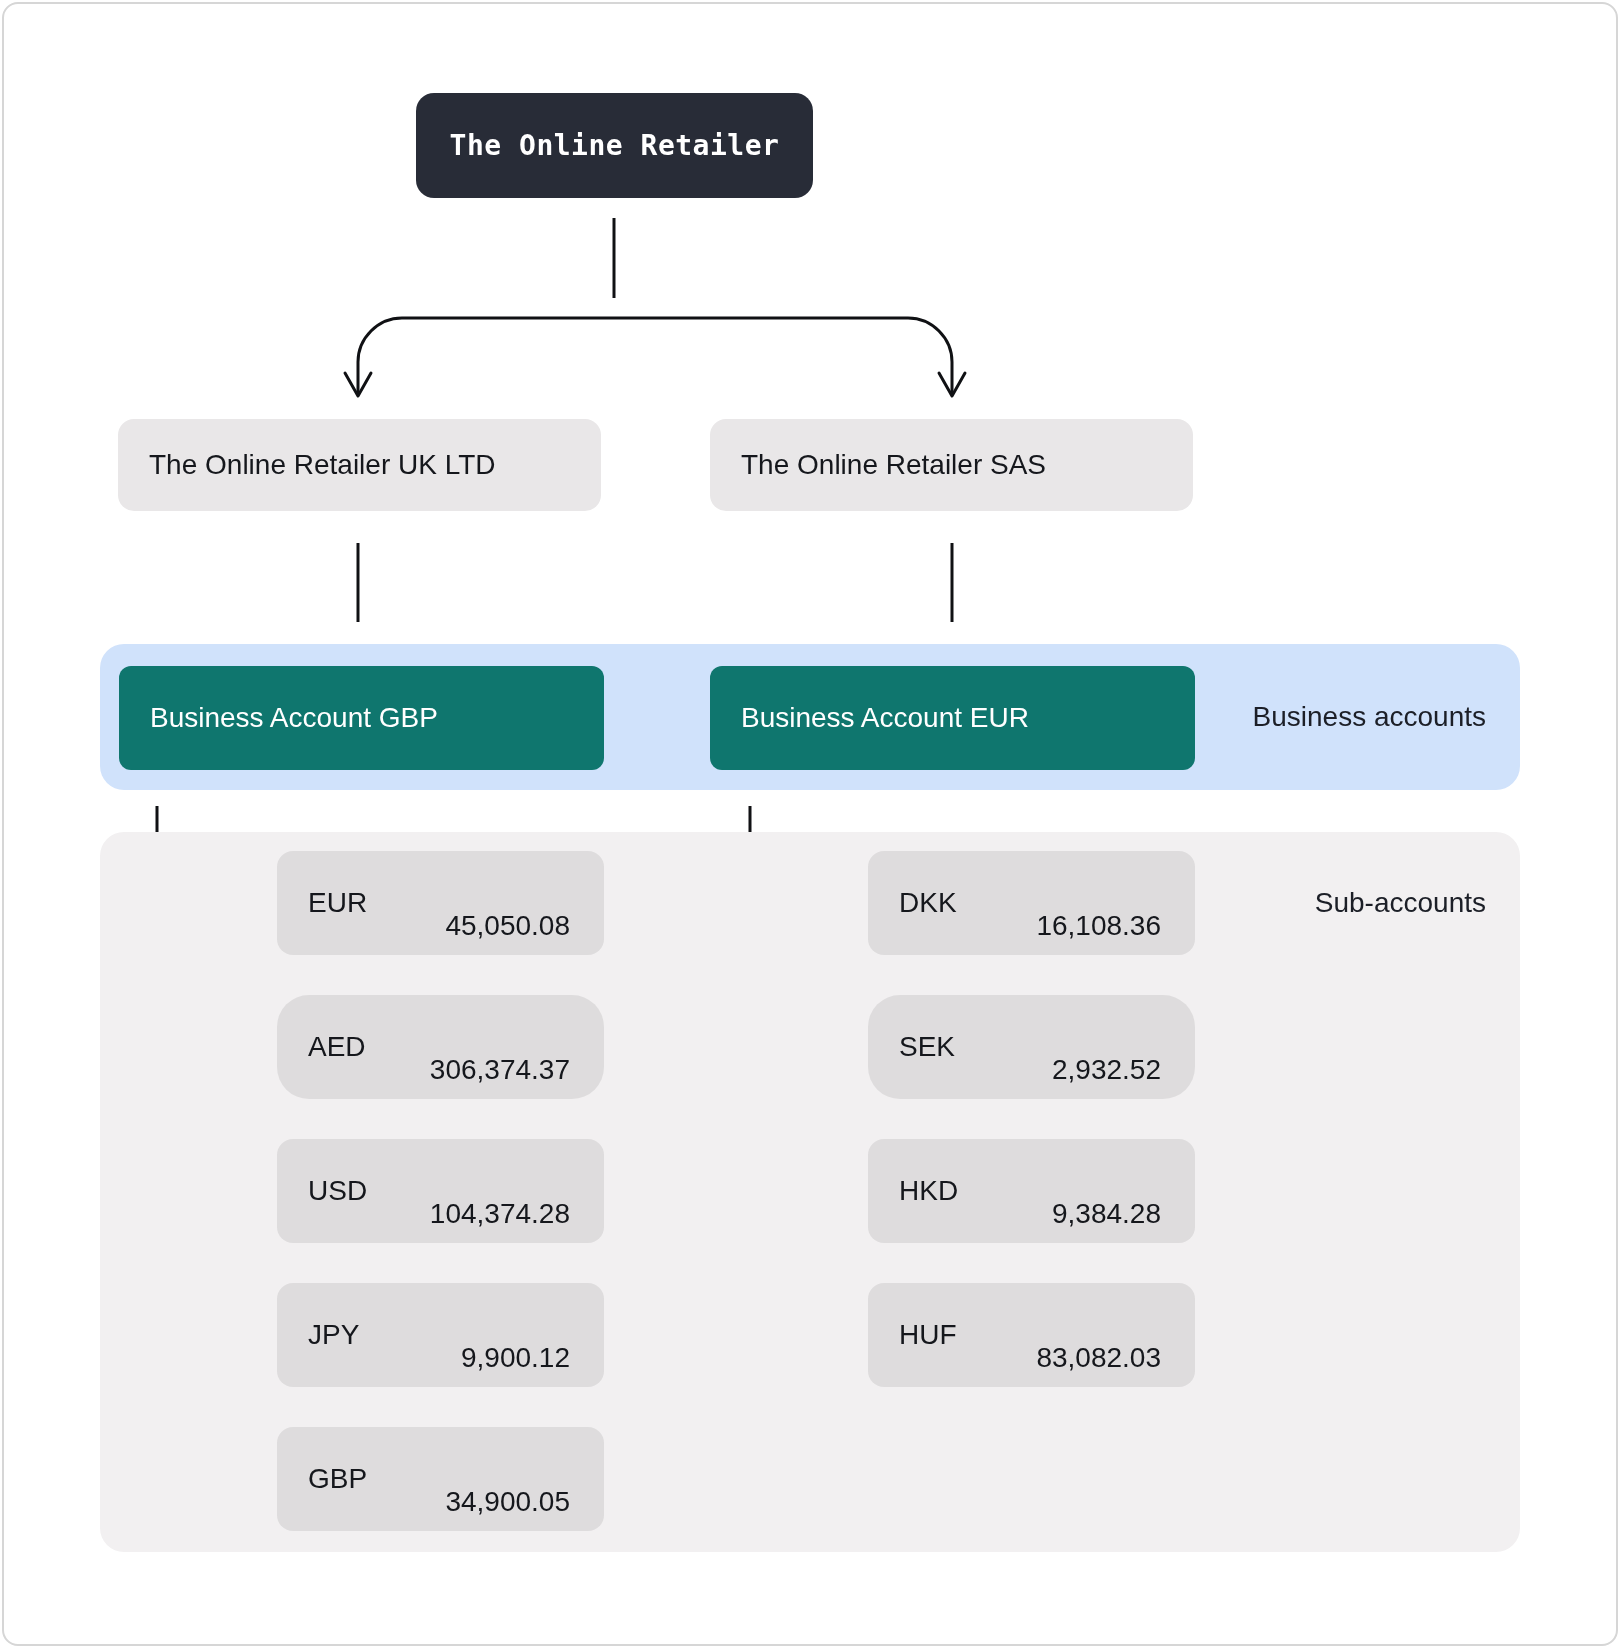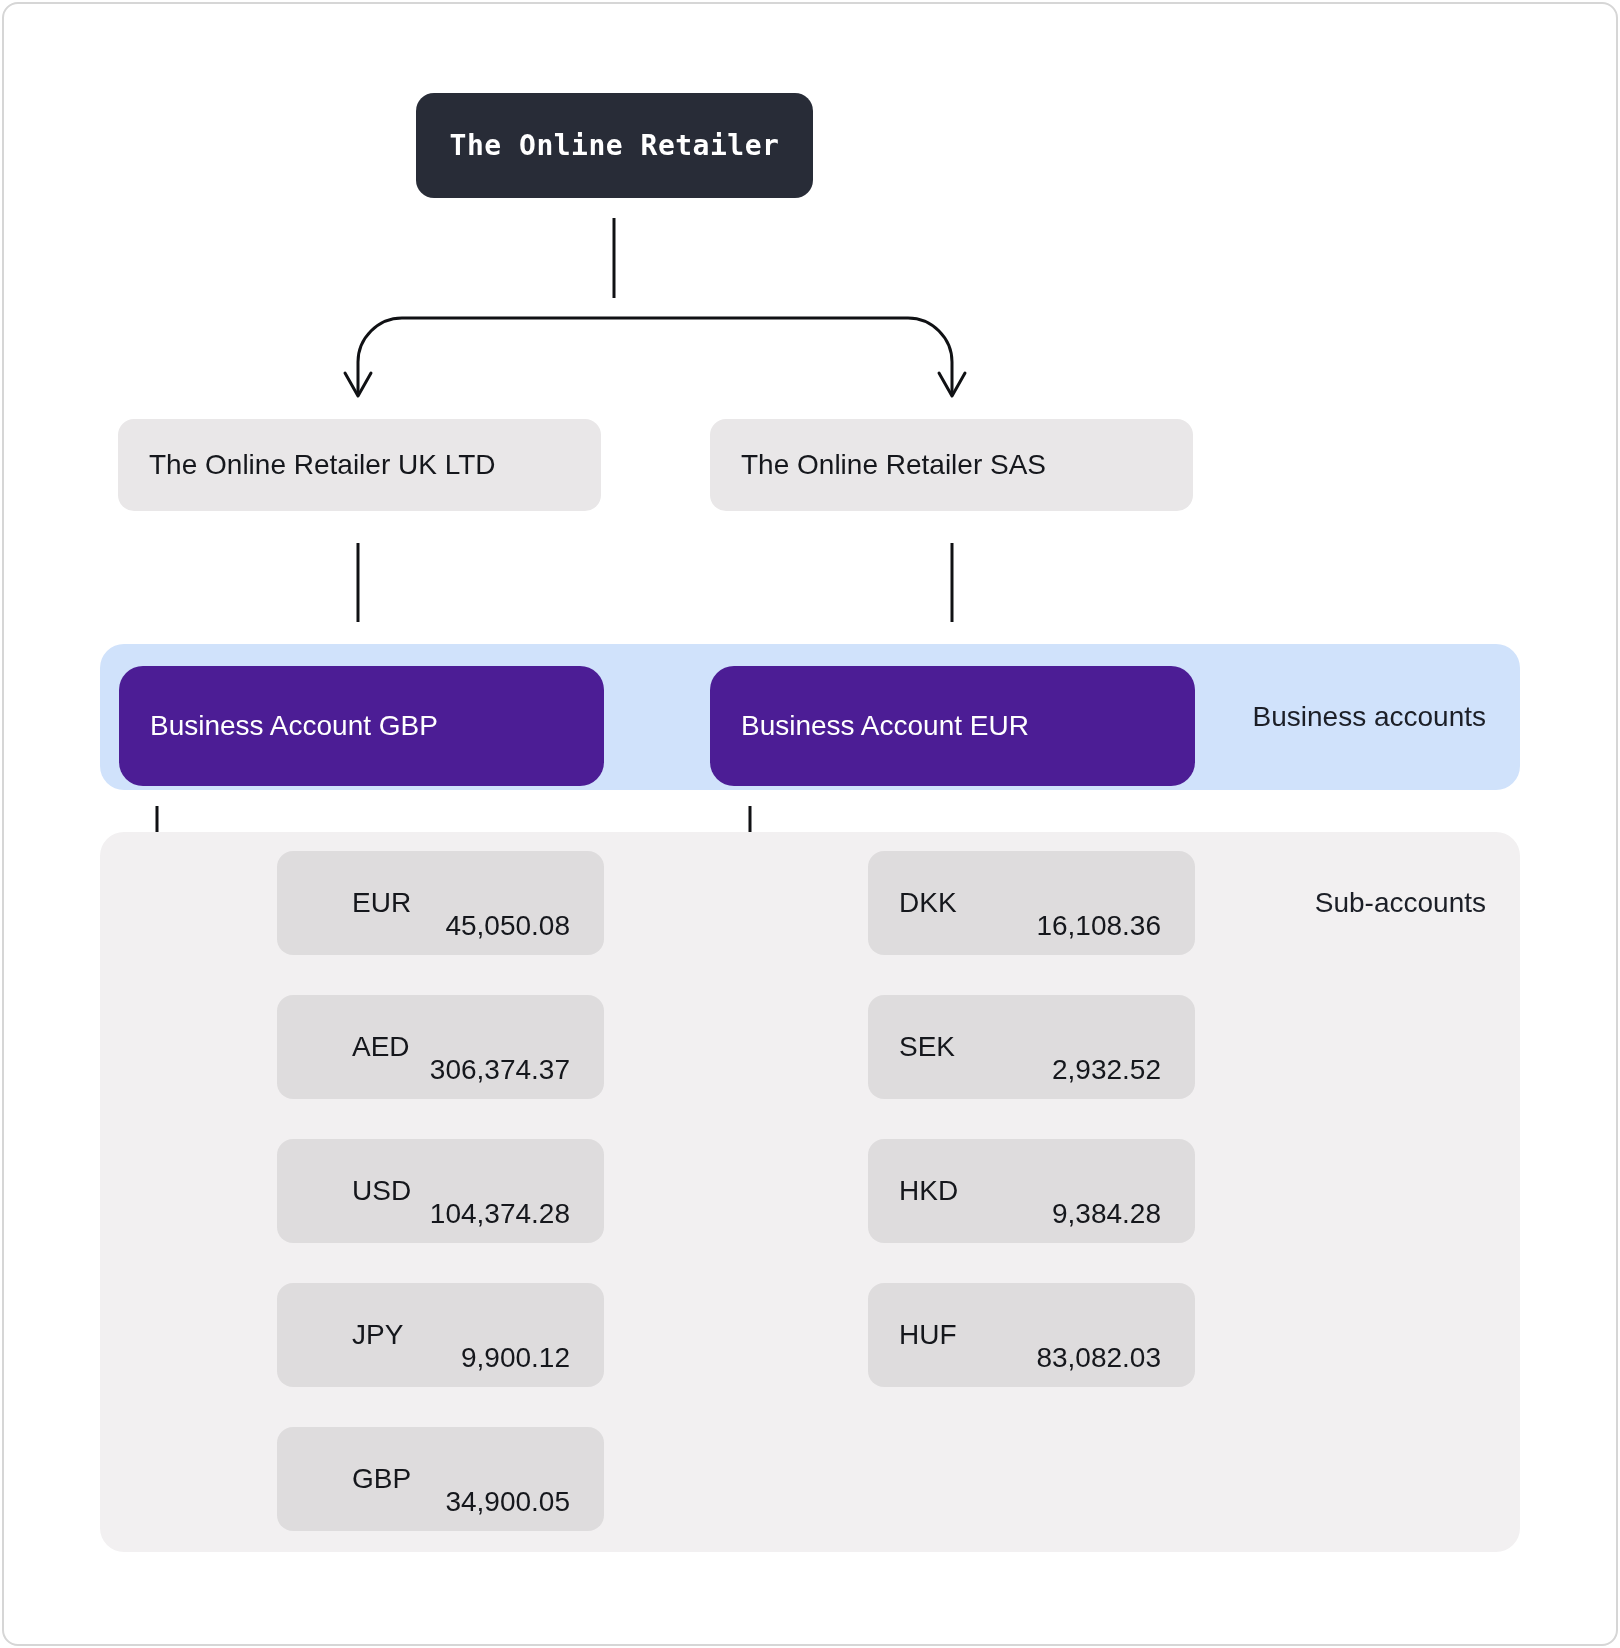--- a/index.html
+++ b/index.html
@@ -13,40 +13,40 @@
              display:flex;align-items:center;justify-content:center;}
   .root-node span{color:#ffffff;font-family:"DejaVu Sans Mono",monospace;font-weight:bold;
              font-size:28px;letter-spacing:0.5px;}
 
   .company-node{top:419px;width:483px;height:92px;background:#e9e7e8;border-radius:16px;
              display:flex;align-items:center;padding-left:31px;font-size:28px;color:#15171c;}
   .company-uk{left:118px;}
   .company-sas{left:710px;}
 
   .band{left:100px;top:644px;width:1420px;height:146px;background:#d0e2fb;border-radius:24px;}
-  .biz-btn{top:666px;width:485px;height:120px;background:#4c1d95;border-radius:24px;
+  .biz-btn{top:666px;width:485px;height:104px;background:#0f766e;border-radius:12px;
            display:flex;align-items:center;padding-left:31px;font-size:28px;color:#ffffff;
            border:none;cursor:pointer;font-family:"Liberation Sans",sans-serif;}
   .biz-gbp{left:119px;}
   .biz-eur{left:710px;}
   .band-label{top:644px;right:134px;height:146px;display:flex;align-items:center;
               font-size:28px;color:#1c1f27;}
 
   .panel{left:100px;top:832px;width:1420px;height:720px;background:#f2f0f1;border-radius:24px;}
   .sub-label{top:851px;right:134px;height:104px;display:flex;align-items:center;
              font-size:28px;color:#1c1f27;}
 
   .sub-box{width:327px;height:104px;background:#dedcdd;border-radius:16px;
            display:flex;align-items:center;justify-content:space-between;
            font-size:28px;color:#15171c;}
   .sub-box .cur{margin-left:31px;}
   .sub-box .amt{margin-right:34px;margin-top:45px;}
-  .colL{left:277px;padding-left:44px;}
+  .colL{left:277px;}
   .colR{left:868px;}
-  .row0{top:851px;} .row1{top:995px;} .row2{top:1139px;gap:12px;} .row3{top:1283px;} .row4{top:1427px;}
+  .row0{top:851px;} .row1{top:995px;border-radius:32px;} .row2{top:1139px;gap:12px;} .row3{top:1283px;} .row4{top:1427px;}
 
   svg.wires{position:absolute;left:0;top:0;pointer-events:none;}
   svg.wires path{stroke:#101114;stroke-width:3;fill:none;}
 </style>
 </head>
 <body>
 
 <div class="canvas">
   <div class="card abs"></div>
 

